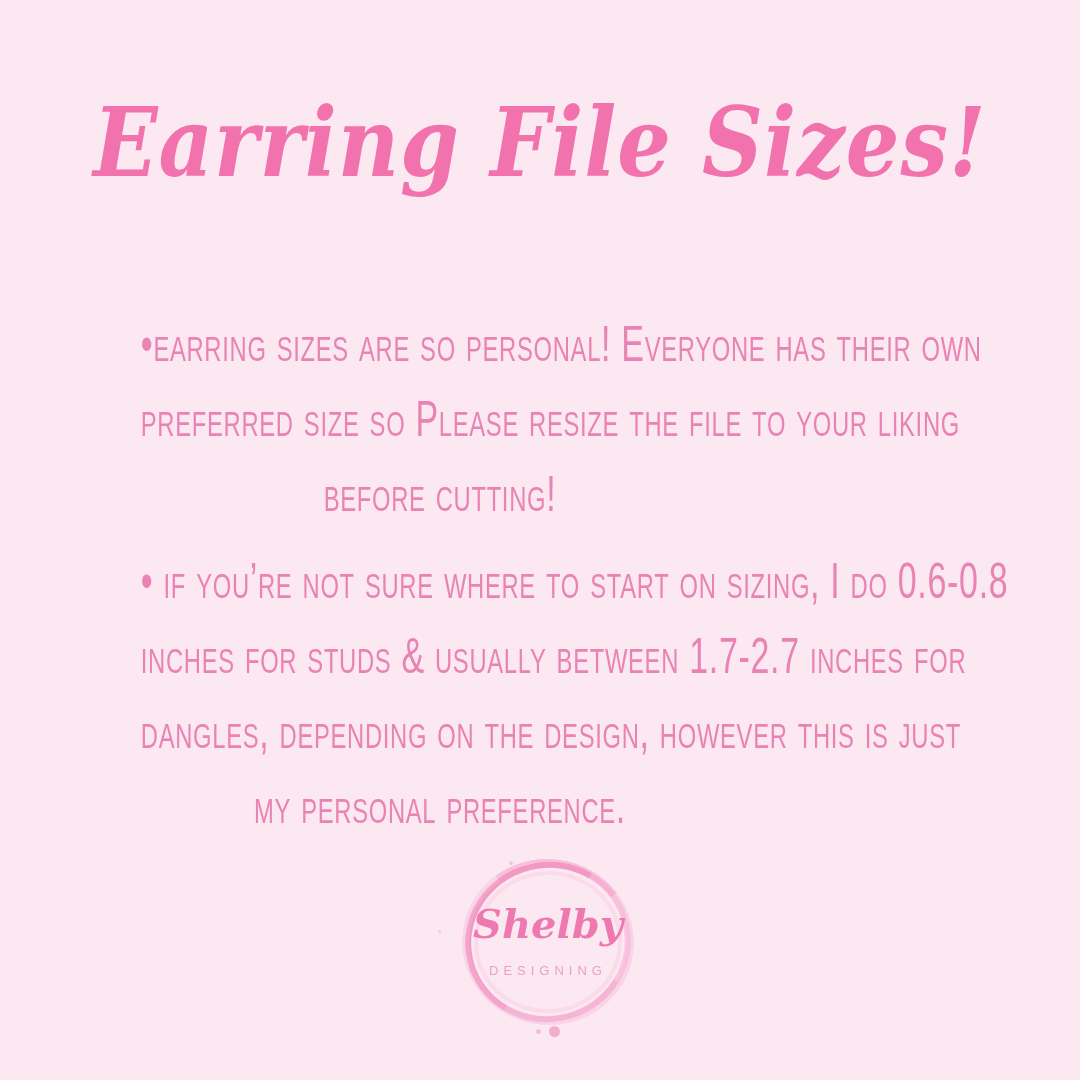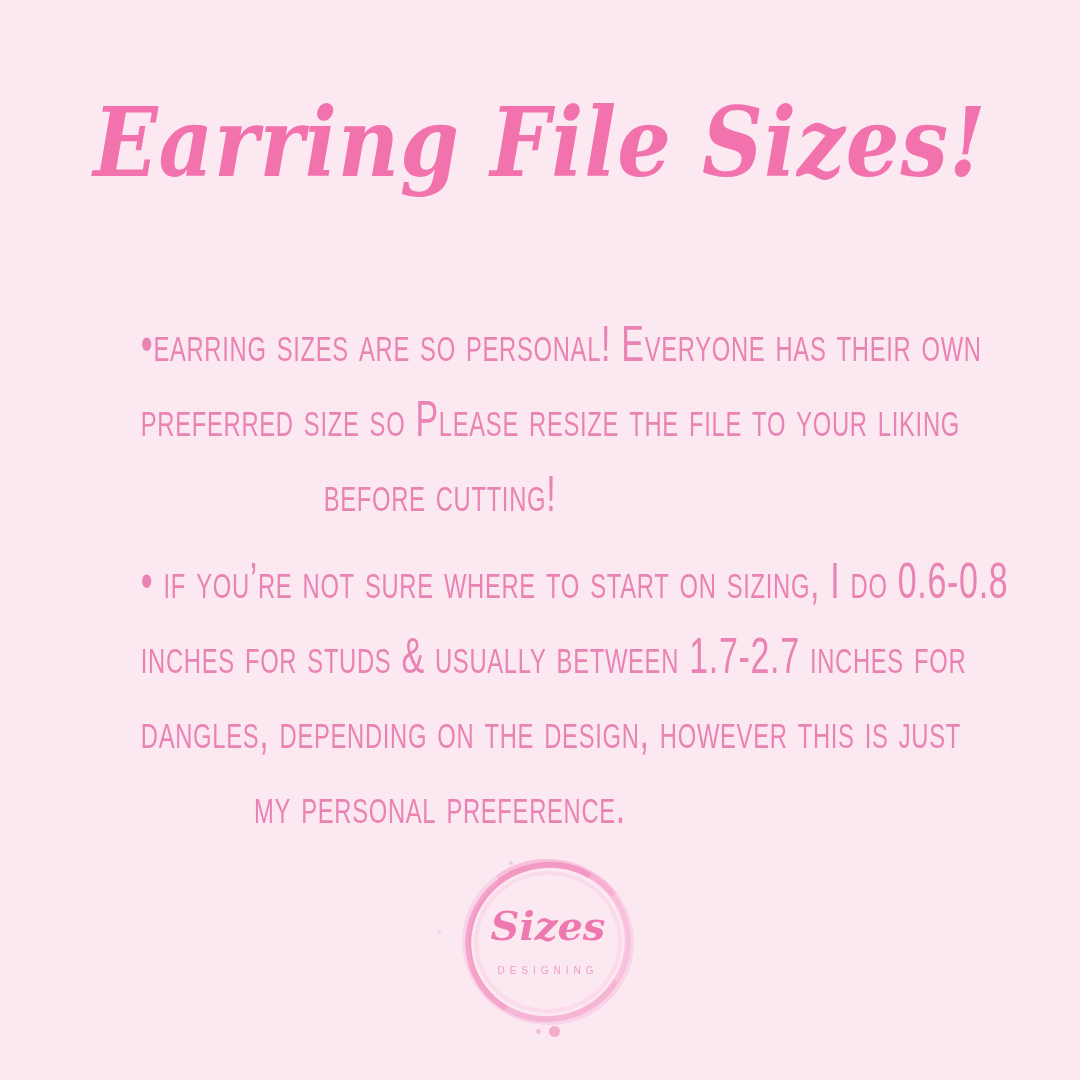--- a/index.html
+++ b/index.html
@@ -89,21 +89,21 @@
     white-space: nowrap;
   }
   .logo-name {
     font-family: "DejaVu Serif", serif;
     font-style: italic;
     font-weight: 700;
     font-size: 40px;
     color: #ee79b1;
   }
   .logo-sub {
-    font-size: 10px;
+    font-size: 13px;
     letter-spacing: 5px;
     color: #e9a0c4;
     text-transform: uppercase;
     margin-top: 16px;
   }
   .ink-dot {
     position: absolute;
     border-radius: 50%;
     background: rgba(238, 140, 188, 0.65);
   }
@@ -125,21 +125,21 @@
     <div class="line">before cutting!</div>
     <div class="line para-start">• if you’re not sure where to start on sizing, I do 0.6-0.8</div>
     <div class="line">inches for studs &amp; usually between 1.7-2.7 inches for</div>
     <div class="line">dangles, depending on the design, however this is just</div>
     <div class="line">my personal preference.</div>
   </section>
 
   <div class="logo">
     <div class="ring"></div>
     <div class="logo-text">
-      <div class="logo-name">Sizes</div>
+      <div class="logo-name">Shelby</div>
       <div class="logo-sub">Designing</div>
     </div>
   </div>
 
   <div class="ink-dot dot-main"></div>
   <div class="ink-dot dot-small"></div>
   <div class="ink-dot dot-speck-top"></div>
   <div class="ink-dot dot-speck-left"></div>
 
 </main>

